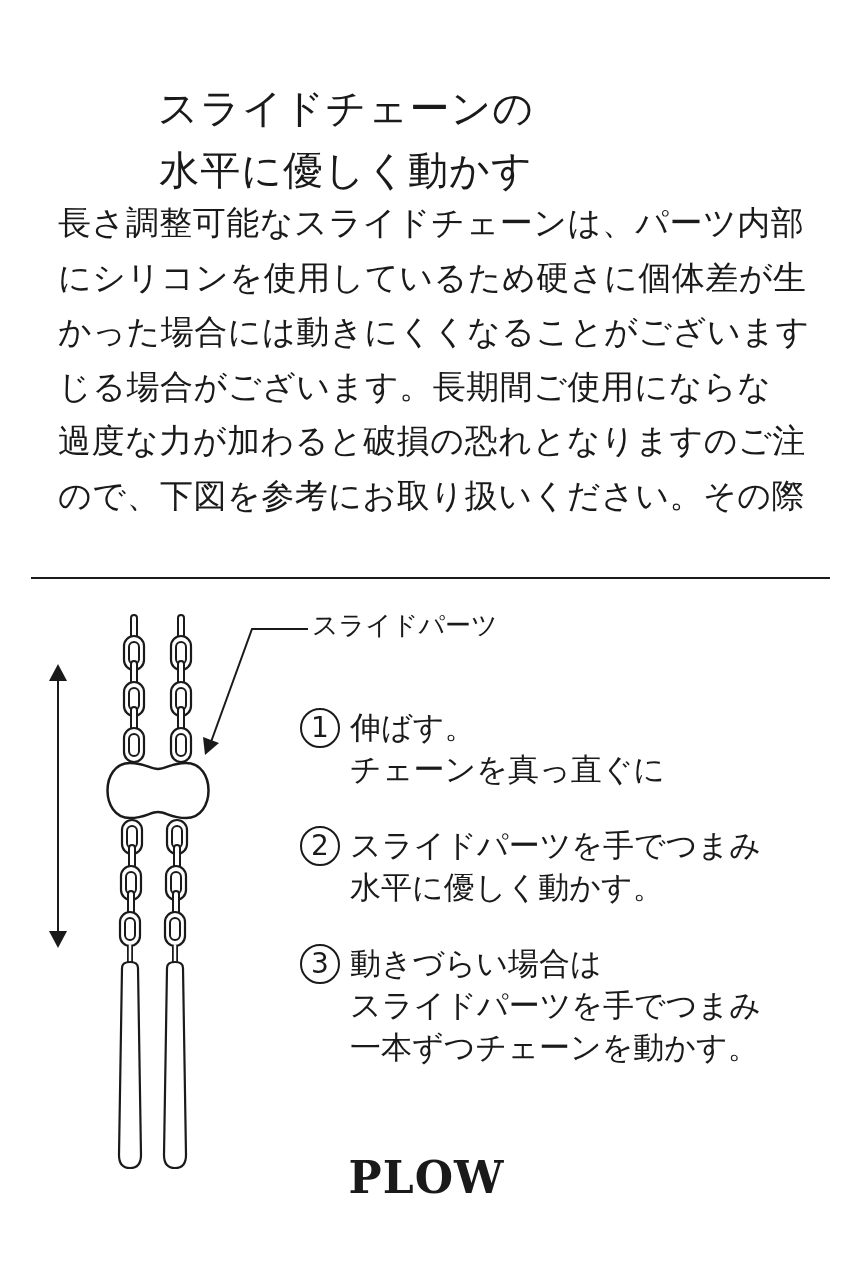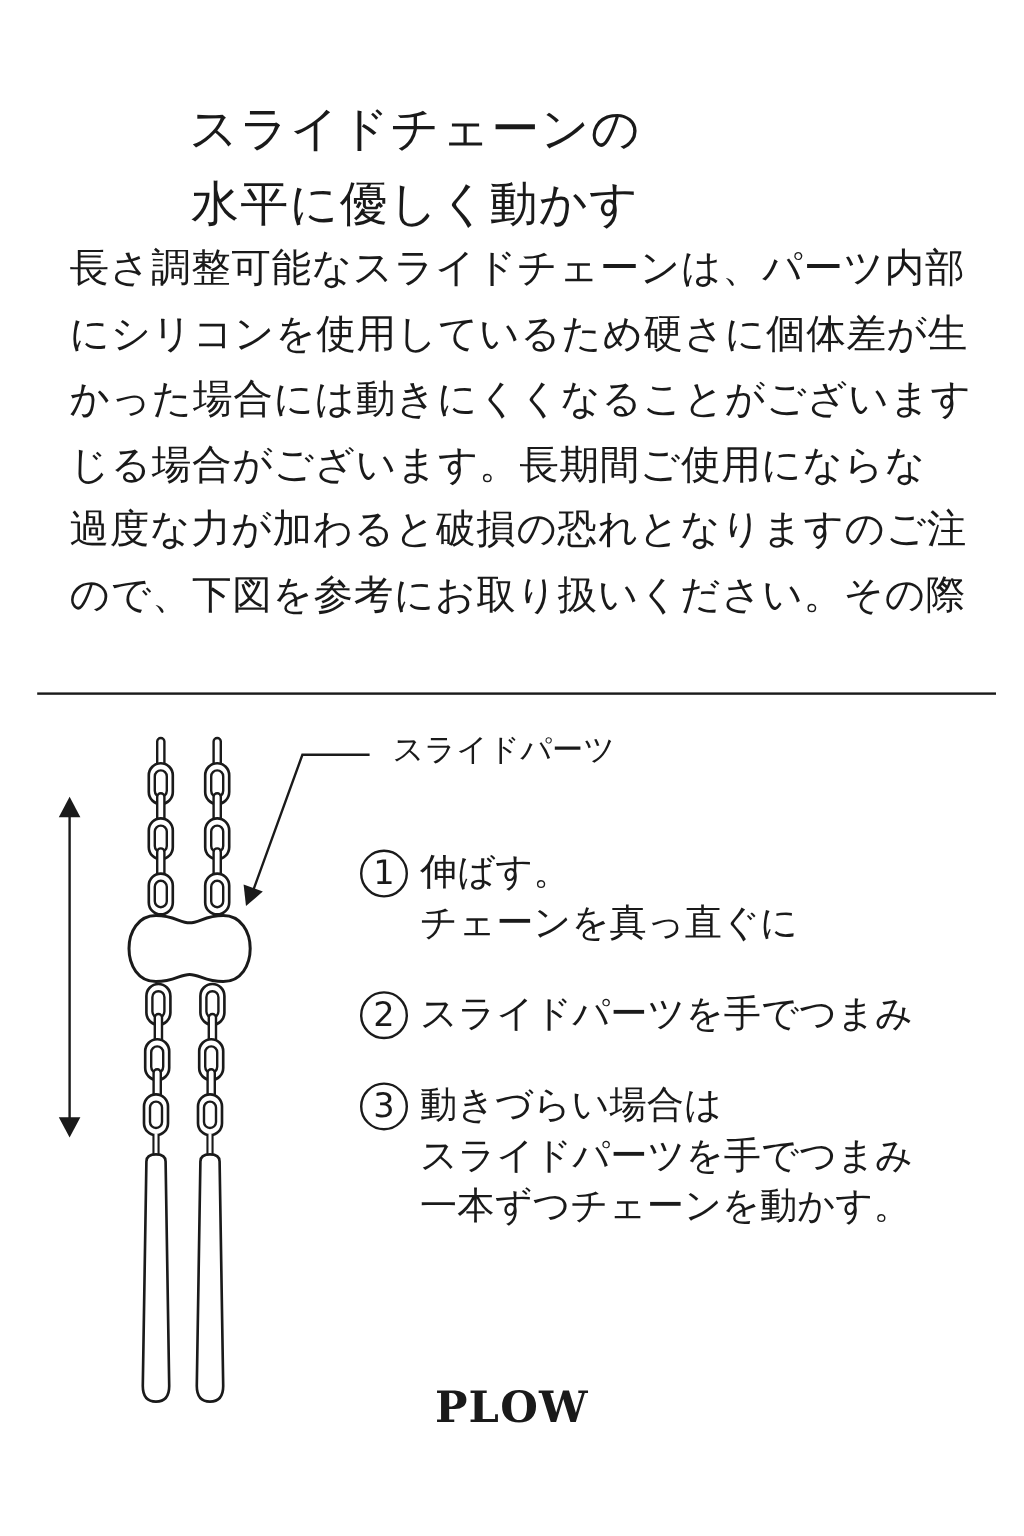--- a/index.html
+++ b/index.html
@@ -5,28 +5,28 @@
   html, body { margin: 0; padding: 0; background: #ffffff; }
   body { width: 853px; height: 1280px; position: relative; overflow: hidden;
          font-family: "DejaVu Sans", sans-serif; color: #1a1a1a; }
   .title { position: absolute; top: 58px; left: 0; width: 692px; text-align: center;
            font-size: 40px; line-height: 62px; font-weight: normal; letter-spacing: 1px; margin-top: 19px; }
   .body-text { position: absolute; top: 196px; left: 22px; width: 815px;
                font-size: 33px; line-height: 54.5px; letter-spacing: 0.5px; margin-left: 36px; }
   .body-text .line { display: block; white-space: nowrap; }
   .divider { position: absolute; top: 577px; left: 31px; width: 799px; height: 2px; background: #1a1a1a; }
   .diagram { position: absolute; top: 600px; left: 0; width: 853px; height: 600px; }
-  .label-slide { position: absolute; top: 607px; left: 327px; font-size: 26px; line-height: 36px; }
+  .label-slide { position: absolute; top: 607px; left: 312px; font-size: 26px; line-height: 36px; }
   .steps { position: absolute; top: 706px; left: 300px; font-size: 31px; line-height: 42px; }
   .step { position: relative; margin-bottom: 34px; }
   .step .num { position: absolute; left: 0; top: 2px; width: 40px; height: 40px; border: 2px solid #1a1a1a;
                border-radius: 50%; box-sizing: border-box; text-align: center; line-height: 36px; font-size: 28px; }
   .step .line { display: block; padding-left: 50px; white-space: nowrap; }
   .brand { position: absolute; top: 1152px; left: 0; width: 853px; text-align: center;
-           font-family: "DejaVu Serif", serif; font-weight: bold; font-size: 36px; letter-spacing: 1px; }
+           font-family: "DejaVu Serif", serif; font-weight: bold; font-size: 44px; letter-spacing: 1px; }
 </style>
 </head>
 <body>
 
 <div class="title">
   <div>スライドチェーンの</div>
   <div>水平に優しく動かす</div>
 </div>
 
 <div class="body-text">
@@ -110,20 +110,21 @@
 
 <div class="steps">
   <div class="step">
     <span class="num">1</span>
     <span class="line">伸ばす。</span>
     <span class="line">チェーンを真っ直ぐに</span>
   </div>
   <div class="step">
     <span class="num">2</span>
     <span class="line">スライドパーツを手でつまみ</span>
+    <span class="line">水平に優しく動かす。</span>
   </div>
   <div class="step">
     <span class="num">3</span>
     <span class="line">動きづらい場合は</span>
     <span class="line">スライドパーツを手でつまみ</span>
     <span class="line">一本ずつチェーンを動かす。</span>
   </div>
 </div>
 
 <div class="brand">PLOW</div>

